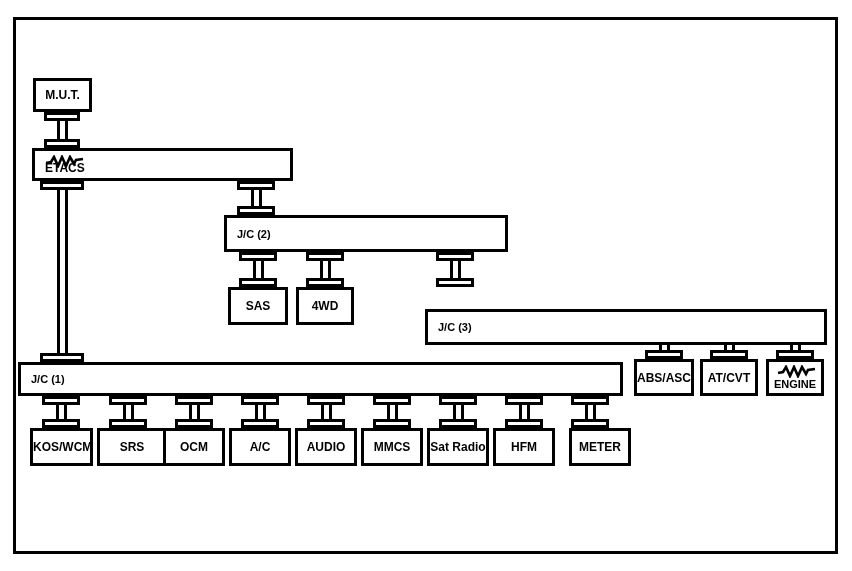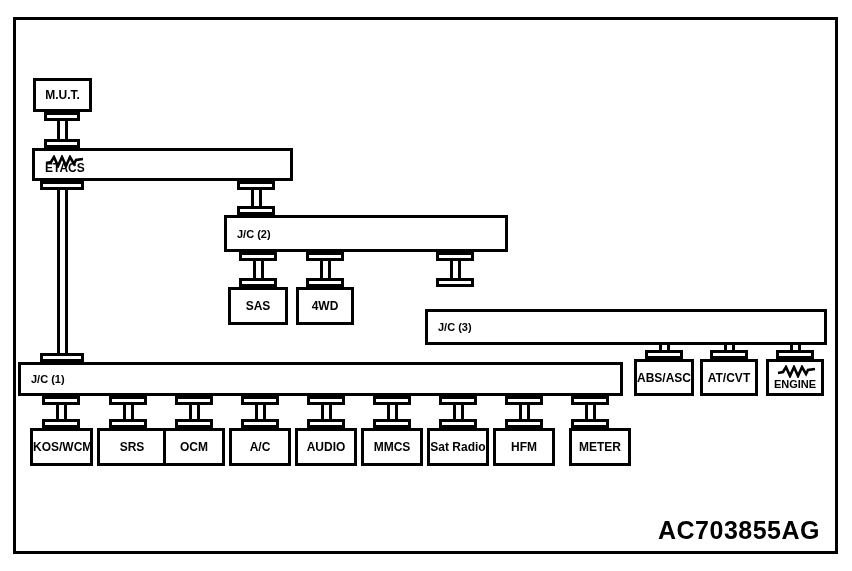--- a/index.html
+++ b/index.html
@@ -258,15 +258,14 @@
         <span class="box-label lbl-center">Sat Radio</span>
       </div>
       <div class="box" style="left: 493px; top: 428px; width: 62px; height: 38px;">
         <span class="box-label lbl-center">HFM</span>
       </div>
       <div class="box" style="left: 569px; top: 428px; width: 62px; height: 38px;">
         <span class="box-label lbl-center">METER</span>
       </div>
     </div>
 
-  <div id="partcode">AC703855AG</div>
 
 </div>
 
 </body></html>

